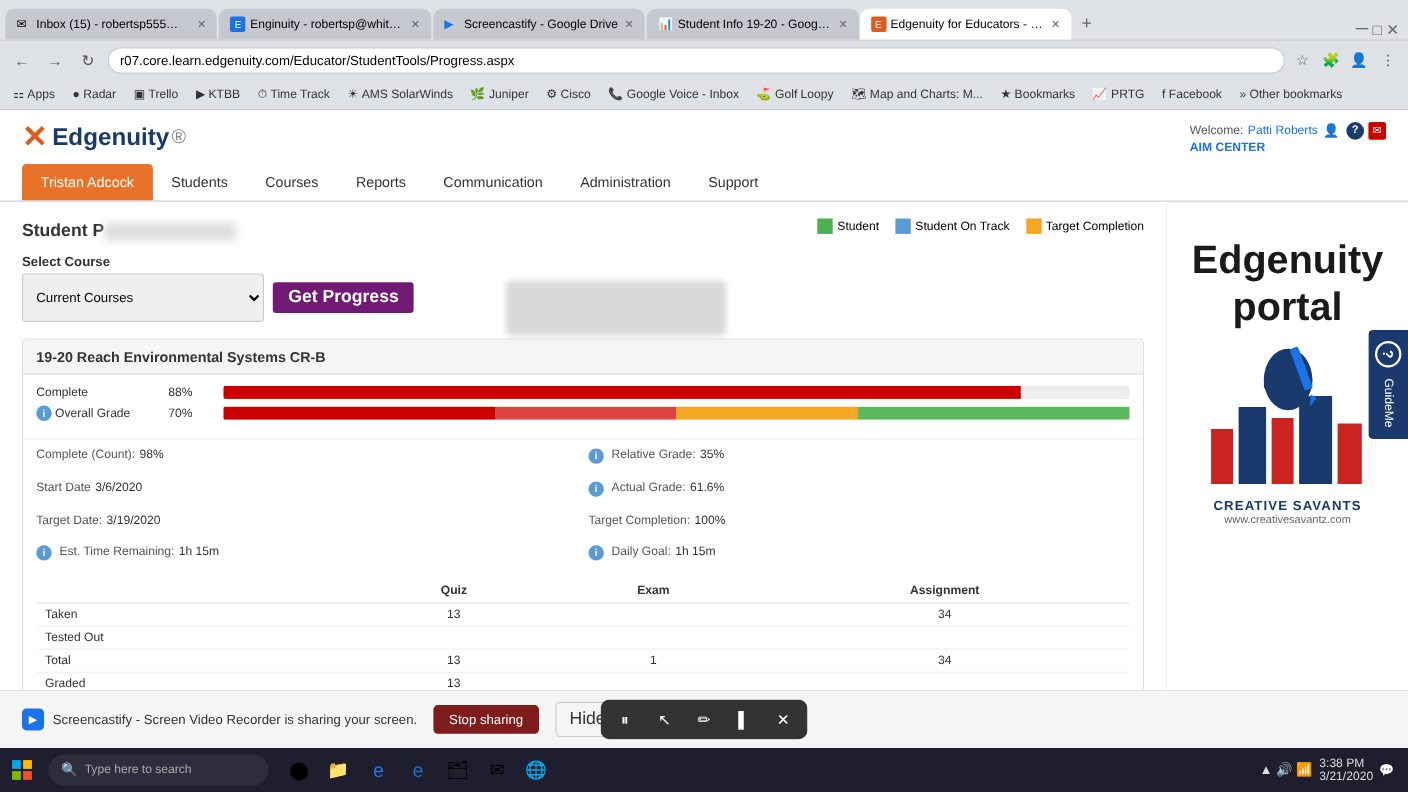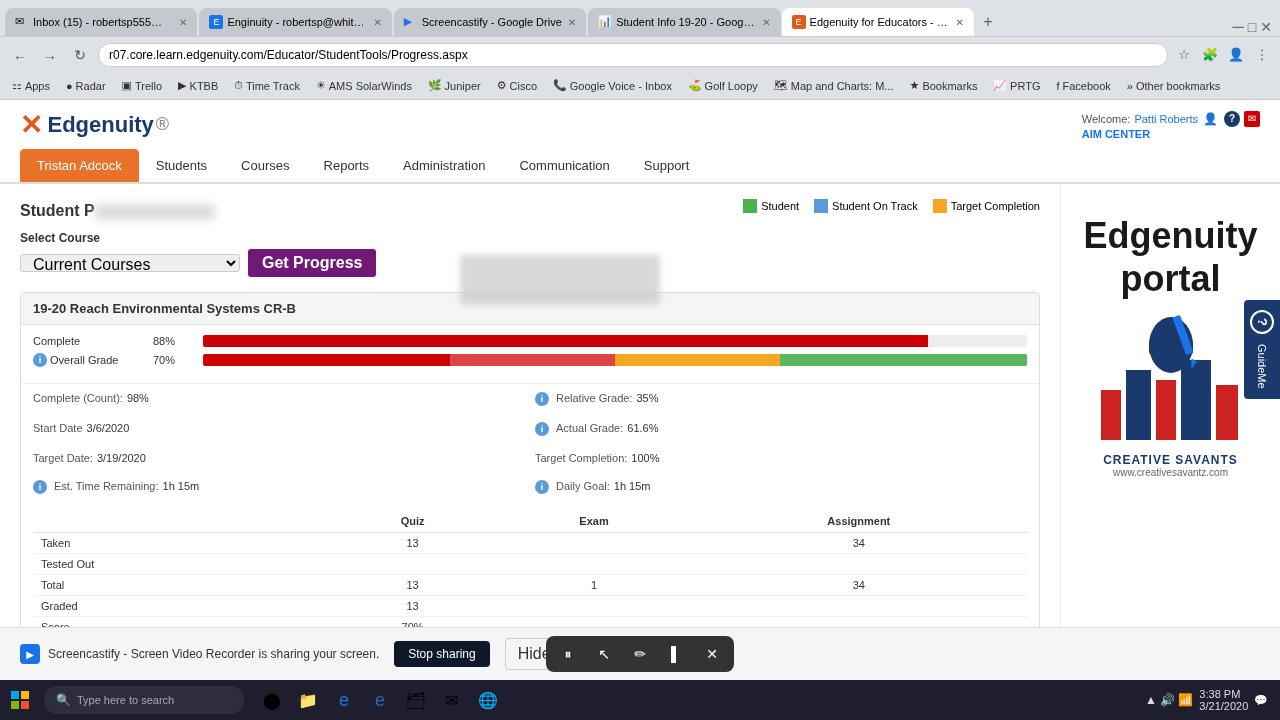--- a/index.html
+++ b/index.html
@@ -46,21 +46,21 @@
     
     .main-content { display: flex; flex: 1; overflow: hidden; }
     .content-area { flex: 1; padding: 15px 20px; overflow-y: auto; background: #fff; }
     .sidebar-right { width: 220px; background: #fff; padding: 10px; display: flex; flex-direction: column; align-items: center; border-left: 1px solid #eee; }
     .legend-row { display: flex; align-items: center; gap: 15px; margin-bottom: 10px; font-size: 11px; }
     .legend-item { display: flex; align-items: center; gap: 4px; }
     .legend-square { width: 14px; height: 14px; display: inline-block; }
 
     .select-course-label { font-size: 12px; font-weight: bold; color: #333; margin-bottom: 4px; }
     .select-row { display: flex; align-items: center; gap: 8px; margin-bottom: 15px; }
-    .course-select { height: 18px; border: 1px solid #ccc; border-radius: 3px; padding: 0 8px; font-size: 16px; min-width: 220px; }
+    .course-select { height: 44px; border: 1px solid #ccc; border-radius: 3px; padding: 0 8px; font-size: 12px; min-width: 220px; }
     .get-progress-btn { background: #701a75; color: #fff; border: none; border-radius: 3px; padding: 5px 14px; font-size: 16px; cursor: pointer; font-weight: bold; }
 
     
     .course-card { border: 1px solid #ddd; border-radius: 4px; margin-bottom: 15px; overflow: hidden; }
     .course-card-header { background: #f5f5f5; padding: 8px 12px; font-size: 13px; font-weight: bold; color: #333; border-bottom: 1px solid #ddd; }
     .course-stats { padding: 10px 12px; }
     .stat-row { display: flex; align-items: center; margin-bottom: 6px; }
     .stat-label { width: 120px; font-size: 11px; color: #333; }
     .stat-value { width: 50px; font-size: 11px; color: #333; }
     .progress-bar-container { flex: 1; height: 12px; background: #eee; border-radius: 2px; overflow: hidden; position: relative; }
@@ -88,21 +88,21 @@
 
     
     .guide-me { position: fixed; right: 0; top: 300px; background: #1a3a6e; color: #fff; writing-mode: vertical-rl; text-orientation: mixed; padding: 10px 6px; font-size: 11px; cursor: pointer; border-radius: 4px 0 0 4px; display: flex; align-items: center; gap: 6px; }
     .question-badge { background: #1a3a6e; border: 2px solid #fff; color: #fff; width: 24px; height: 24px; border-radius: 50%; display: flex; align-items: center; justify-content: center; font-size: 13px; font-weight: bold; margin-bottom: 4px; }
 
     
     .help-btn { position: fixed; bottom: 30px; right: 30px; background: #1a3a6e; color: #fff; border: none; border-radius: 20px; padding: 8px 16px; font-size: 13px; cursor: pointer; display: flex; align-items: center; gap: 6px; }
 
     
     .screen-share-bar { position: fixed; bottom: 0; left: 0; right: 0; background: #f5f5f5; border-top: 1px solid #ddd; padding: 10px 20px; display: flex; align-items: center; gap: 15px; font-size: 12px; color: #333; z-index: 100; }
-    .stop-sharing-btn { background: #0f172a; color: #fff; border: none; border-radius: 4px; padding: 6px 14px; font-size: 12px; cursor: pointer; }
+    .stop-sharing-btn { background: #7f1d1d; color: #fff; border: none; border-radius: 4px; padding: 6px 14px; font-size: 12px; cursor: pointer; }
     .hide-btn { background: none; border: 1px solid #ccc; border-radius: 4px; padding: 6px 12px; font-size: 16px; cursor: pointer; color: #333; }
 
     
     .taskbar { position: fixed; bottom: 0; left: 0; right: 0; height: 40px; background: #1e1e2e; display: flex; align-items: center; z-index: 200; }
     .taskbar-start { width: 40px; height: 40px; display: flex; align-items: center; justify-content: center; background: #1e1e2e; cursor: pointer; }
     .taskbar-search { flex: 0 0 200px; height: 28px; margin: 0 4px; background: #2d2d3e; border: none; border-radius: 14px; display: flex; align-items: center; padding: 0 12px; color: #aaa; font-size: 12px; }
     .taskbar-icons { display: flex; align-items: center; gap: 4px; padding: 0 8px; }
     .taskbar-icon { width: 32px; height: 32px; display: flex; align-items: center; justify-content: center; cursor: pointer; border-radius: 4px; font-size: 16px; }
     .system-tray { margin-left: auto; display: flex; align-items: center; gap: 6px; padding-right: 12px; color: #ddd; font-size: 11px; }
 
@@ -205,22 +205,22 @@
           <span class="aim-center">AIM CENTER</span>
         </div>
       </div>
     </div>
 
     <div class="nav-bar">
       <div class="nav-item active">Tristan Adcock</div>
       <div class="nav-item">Students</div>
       <div class="nav-item">Courses</div>
       <div class="nav-item">Reports</div>
+      <div class="nav-item">Communication</div>
       <div class="nav-item">Administration</div>
-      <div class="nav-item">Communication</div>
       <div class="nav-item">Support</div>
     </div>
   </div>
 
   <div class="blurred-overlay"></div>
 
   <div class="main-content">
     <div class="content-area">
 
       <div style="display:flex;align-items:center;justify-content:space-between;margin-bottom:8px;">

